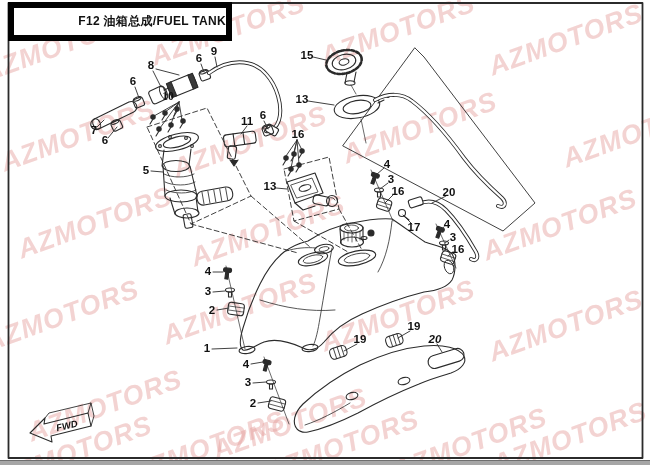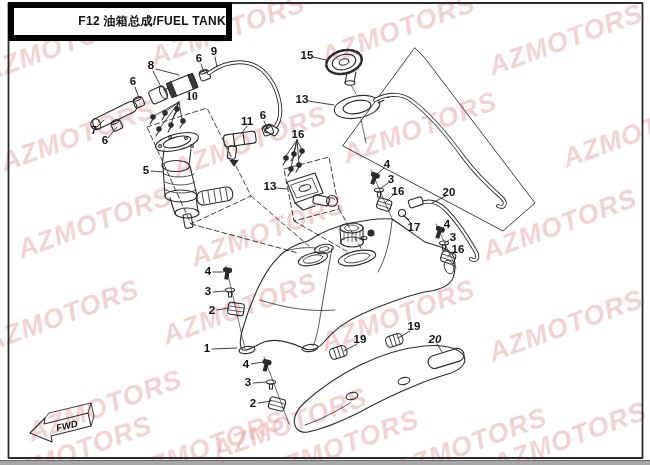--- a/index.html
+++ b/index.html
@@ -340,21 +340,21 @@
 
     <text x="67" y="429" transform="rotate(-13 67 426)" font-family="Liberation Sans, sans-serif" font-size="9.5" font-weight="bold" font-style="italic" fill="#111" text-anchor="middle">FWD</text>
   </svg>
 
   <div class="label-layer">
       <div class="plabel" style="left: 151px; top: 66px;">8</div>
       <div class="plabel" style="left: 199px; top: 59px;">6</div>
       <div class="plabel" style="left: 214px; top: 52px;">9</div>
       <div class="plabel" style="left: 307px; top: 56px;">15</div>
       <div class="plabel" style="left: 133px; top: 82px;">6</div>
-      <div class="plabel" style="left: 192px; top: 97px; font-family: Liberation Serif, serif;">10</div>
+      <div class="plabel" style="left: 168px; top: 97px; font-family: Liberation Serif, serif;">10</div>
       <div class="plabel" style="left: 302px; top: 100px;">13</div>
       <div class="plabel" style="left: 94px; top: 131px;">7</div>
       <div class="plabel" style="left: 105px; top: 141px;">6</div>
       <div class="plabel" style="left: 247px; top: 122px;">11</div>
       <div class="plabel" style="left: 263px; top: 116px;">6</div>
       <div class="plabel" style="left: 298px; top: 135px;">16</div>
       <div class="plabel" style="left: 146px; top: 171px;">5</div>
       <div class="plabel" style="left: 270px; top: 187px; text-align: center;">13</div>
       <div class="plabel" style="left: 387px; top: 165px;">4</div>
       <div class="plabel" style="left: 391px; top: 180px;">3</div>

